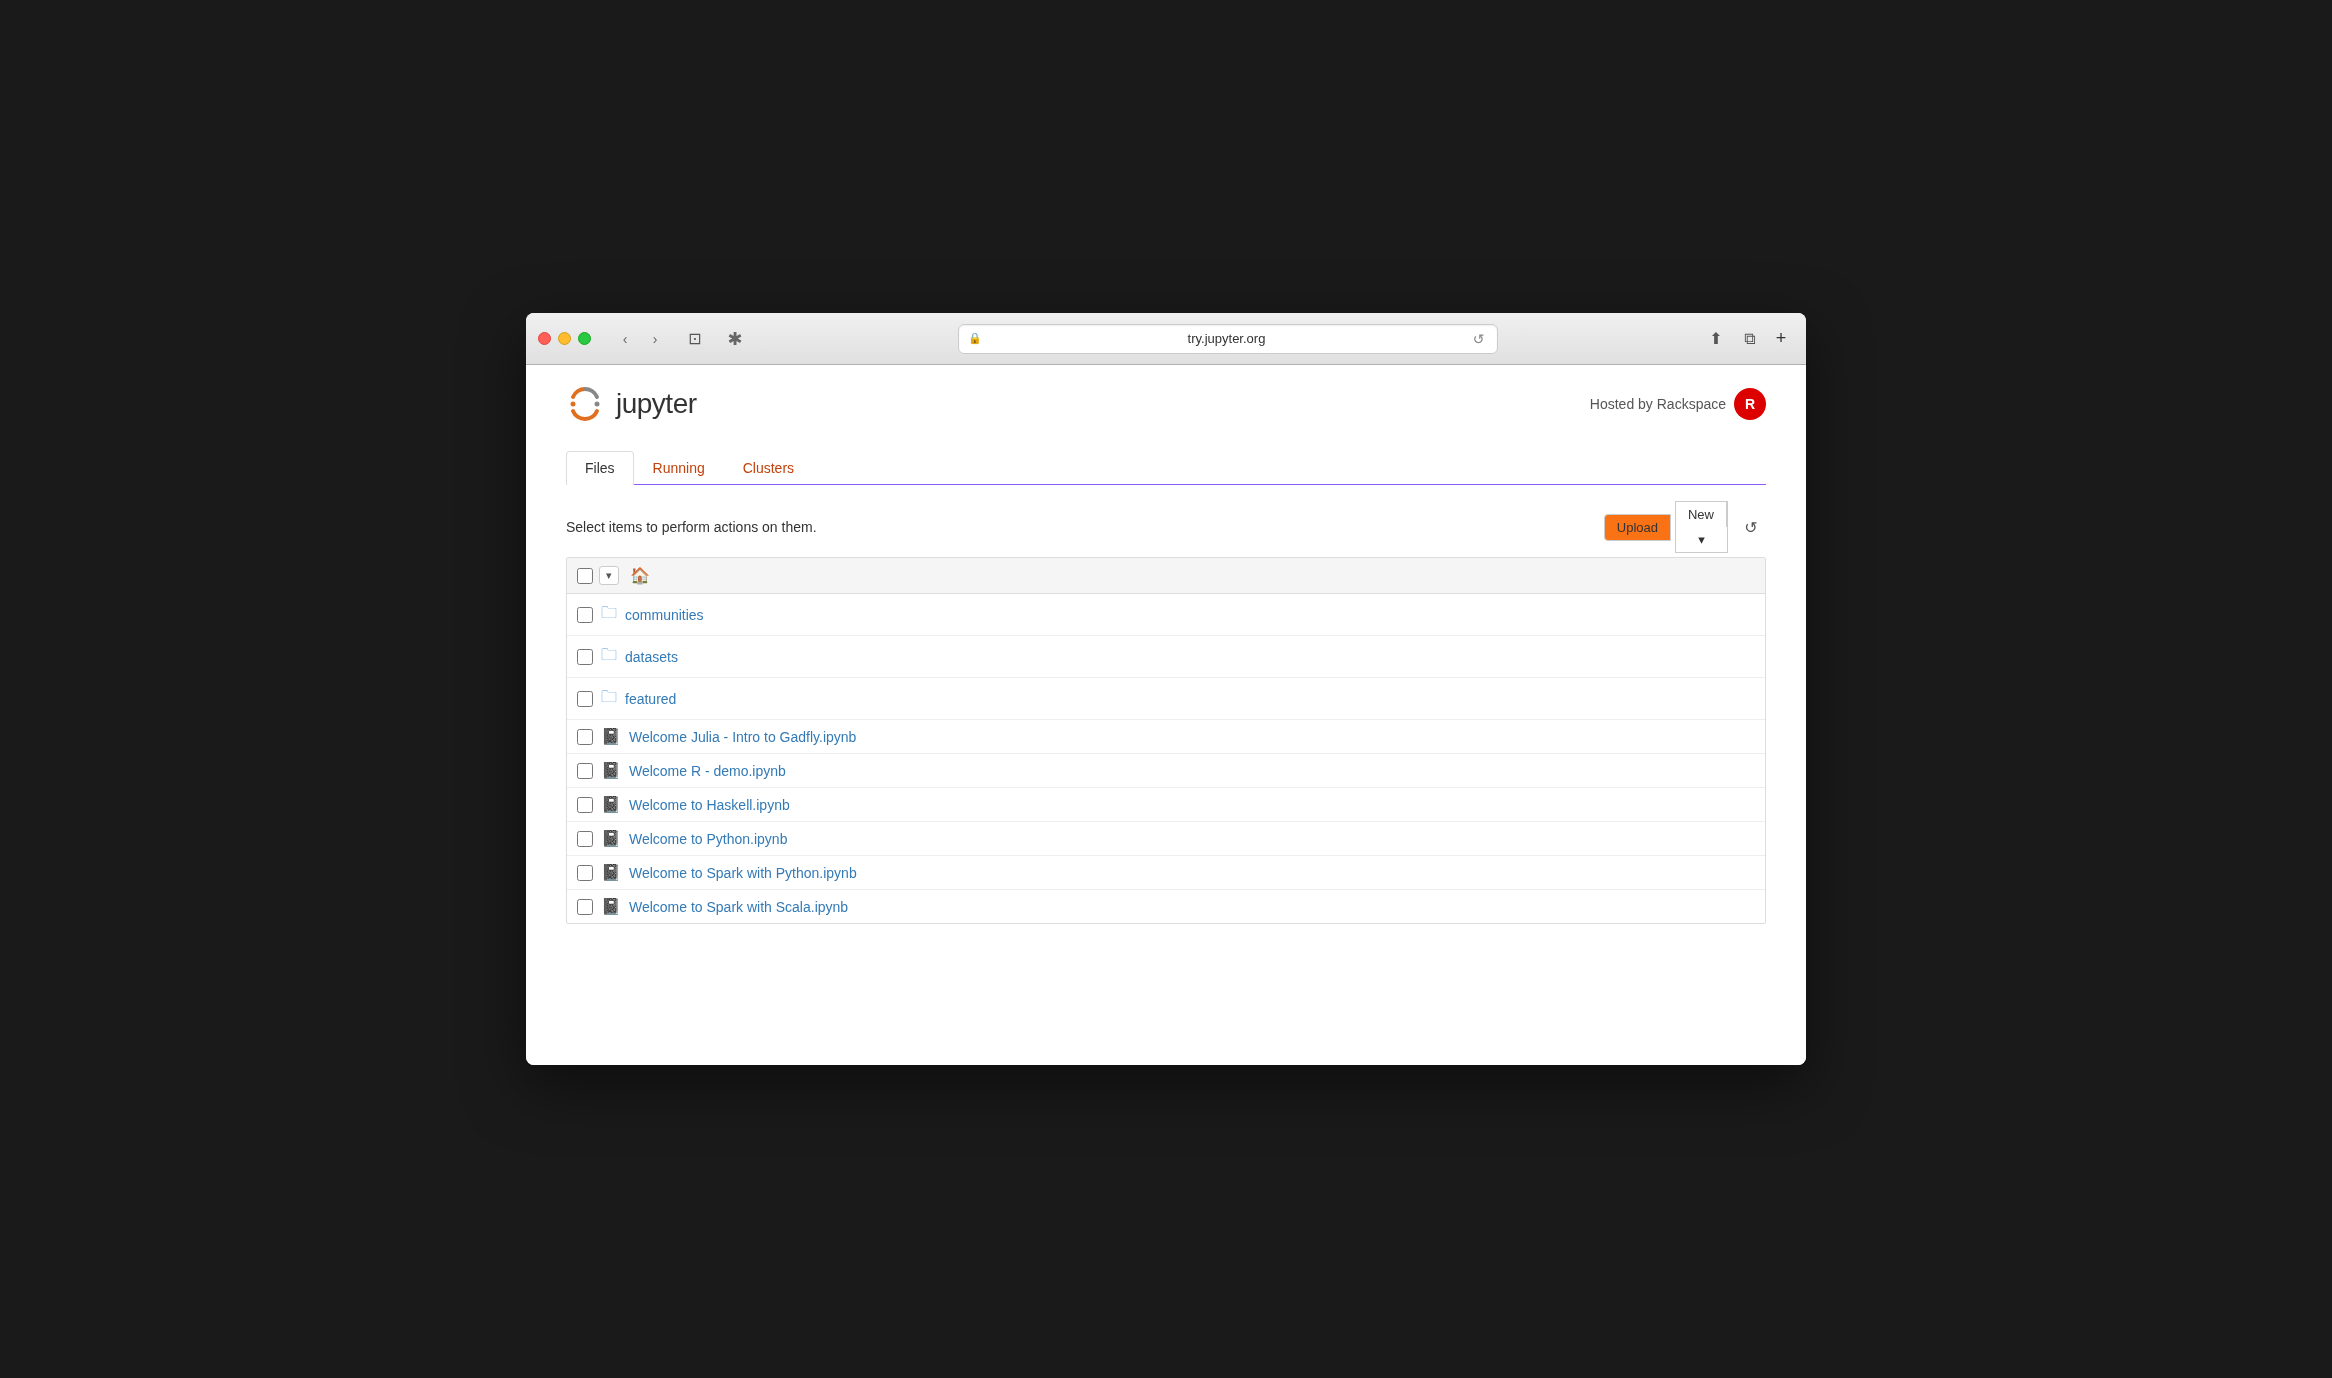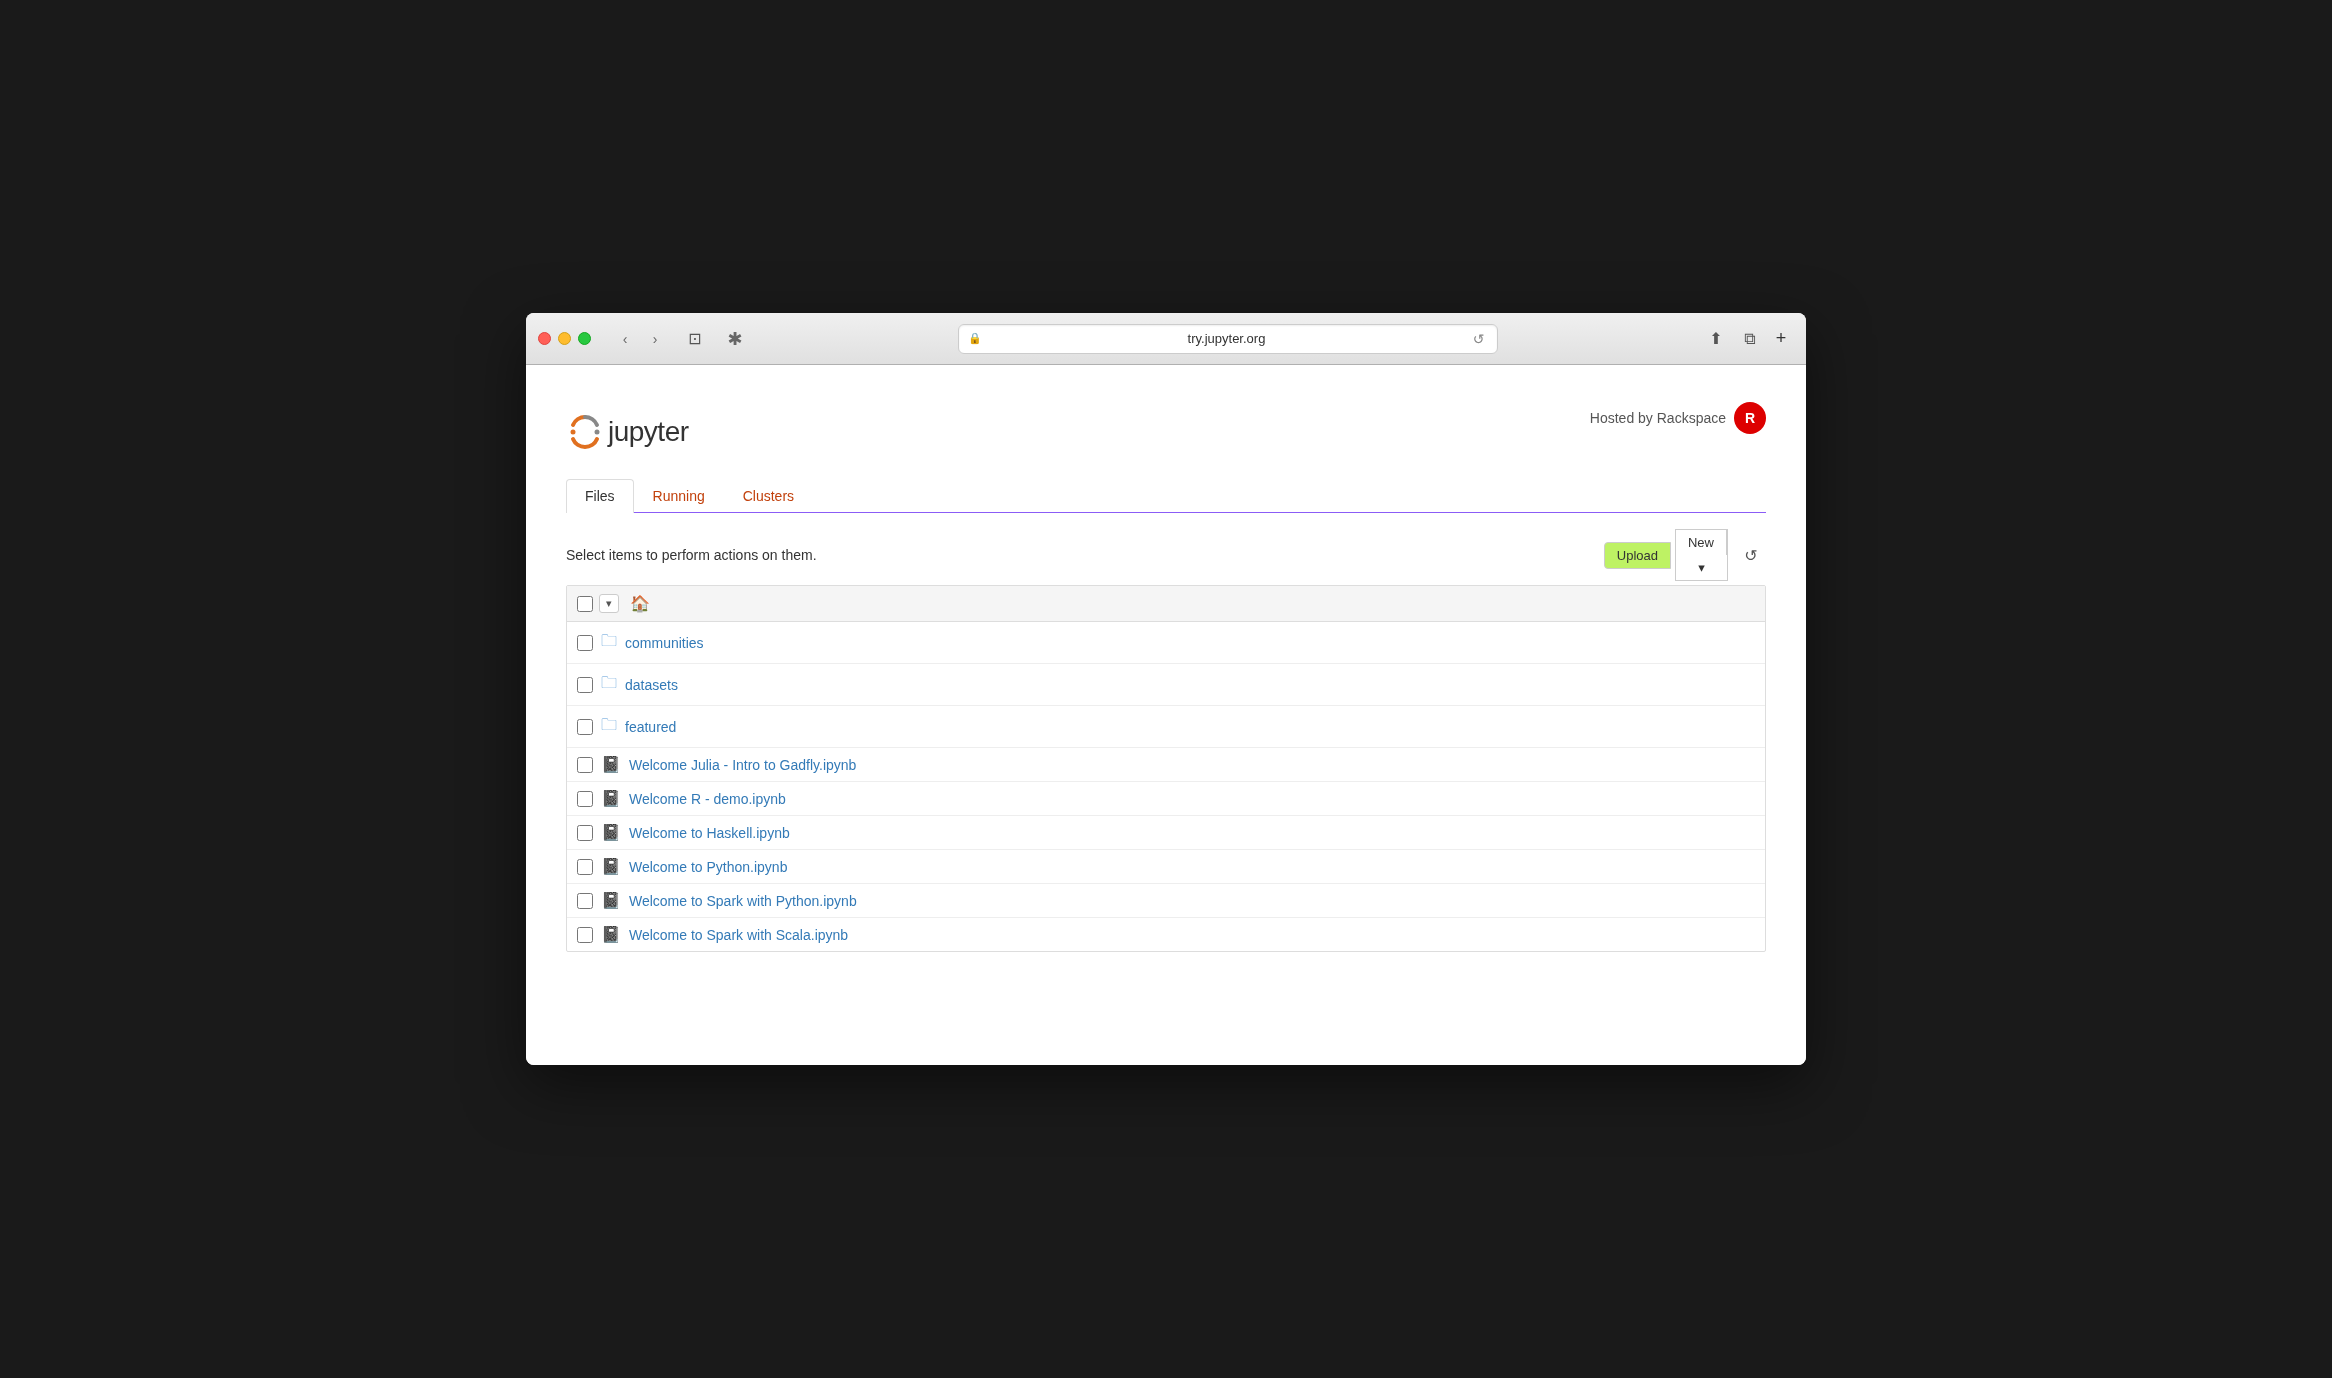--- a/index.html
+++ b/index.html
@@ -152,22 +152,21 @@
     .jupyter-header {
       display: flex;
       align-items: center;
       justify-content: space-between;
       margin-bottom: 18px;
       padding-bottom: 10px;
     }
     .jupyter-logo {
       display: flex;
       align-items: center;
-      gap: 4px;
-      margin-top: 28px;
+      gap: 12px;
     }
     .jupyter-logo-icon {
       width: 38px;
       height: 38px;
     }
     .jupyter-logo-text {
       font-size: 28px;
       font-weight: 300;
       color: #333;
       letter-spacing: -0.5px;
@@ -227,21 +226,21 @@
       color: #333;
     }
     .toolbar-actions {
       display: flex;
       gap: 4px;
       align-items: center;
     }
     .upload-btn {
       padding: 5px 12px;
       font-size: 13px;
-      background: #bef264;
+      background: #f97316;
       border: 1px solid #ccc;
       border-radius: 4px 0 0 4px;
       cursor: pointer;
       color: #333;
     }
     .new-btn-group {
       display: flex;
       border: 1px solid #ccc;
       border-radius: 0;
       overflow: hidden;

